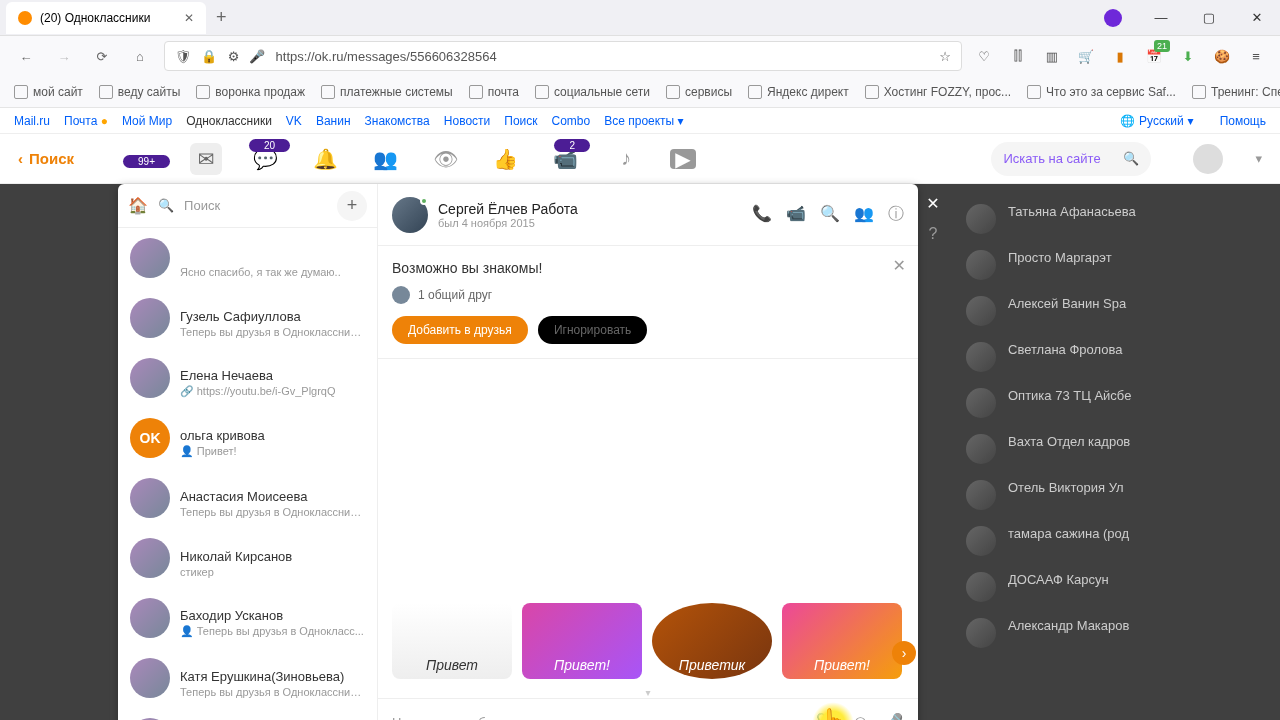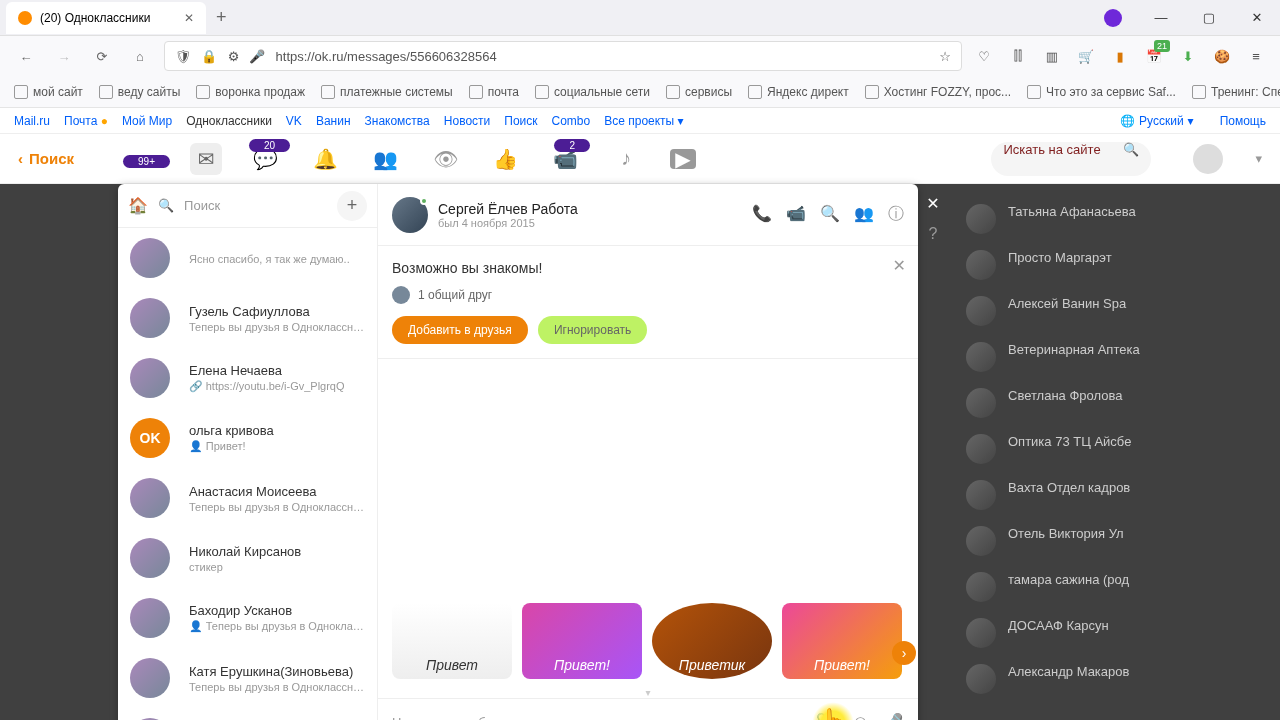--- a/index.html
+++ b/index.html
@@ -22,31 +22,31 @@
 .bm-ico{width:14px;height:14px;border:1px solid #999;border-radius:2px}
 .topnav{height:26px;display:flex;align-items:center;gap:14px;padding:0 14px;font-size:12px;background:#fff;border-bottom:1px solid #eee}
 .topnav a{color:#005ff9;text-decoration:none}
 .topnav a.active{color:#333;font-weight:normal}
 .rus{margin-left:auto;color:#005ff9;display:flex;align-items:center;gap:4px}
 .oknav{height:50px;display:flex;align-items:center;gap:28px;padding:0 18px;background:#fff;border-bottom:1px solid #eee}
 .oksearch{color:#ee8208;font-weight:bold;font-size:15px;display:flex;align-items:center;gap:6px}
 .oknav-ico{width:32px;height:32px;display:flex;align-items:center;justify-content:center;color:#999;position:relative;font-size:20px}
 .oknav-ico.active{background:#eee;border-radius:6px;color:#666}
 .ok-badge{position:absolute;top:-4px;right:-8px;background:#4c1d95;color:#fff;font-size:10px;padding:1px 15px;border-radius:10px}
-.sitesearch{margin-left:auto;height:34px;width:160px;background:#f5f5f5;border-radius:18px;display:flex;padding:0 12px;color:#7f1d1d;font-size:13px}
+.sitesearch{margin-left:auto;height:34px;width:160px;background:#f5f5f5;border-radius:18px;display:flex;align-items:center;padding:0 12px;color:#8b5cf6;font-size:13px}
 .avatar-sm{width:30px;height:30px;background:#ddd;border-radius:50%;margin-left:14px}
 .main{display:flex;height:562px;background:#404040}
 .msgpanel{width:800px;margin-left:118px;background:#fff;border-radius:6px;display:flex;overflow:hidden;box-shadow:0 2px 8px rgba(0,0,0,.3)}
 .convlist{width:260px;border-right:1px solid #eee;display:flex;flex-direction:column}
 .convhead{height:44px;display:flex;align-items:center;gap:10px;padding:0 10px;border-bottom:1px solid #eee}
 .home-ico{color:#999;font-size:16px}
 .conv-search{flex:1;color:#999;font-size:13px}
 .add-conv{width:30px;height:30px;background:#f5f5f5;border-radius:50%;display:flex;align-items:center;justify-content:center;color:#666;font-size:18px}
 .convitems{flex:1;overflow-y:auto}
-.conv{display:flex;gap:19px;padding:10px 12px;align-items:center}
+.conv{display:flex;gap:10px;padding:10px 12px;align-items:flex-end}
 .cava{width:40px;height:40px;border-radius:50%;background:linear-gradient(135deg,#a8b,#789);flex-shrink:0;display:flex;align-items:center;justify-content:center;color:#fff;font-size:14px;font-weight:bold}
 .cava.ok{background:#ee8208}
 .cinfo{flex:1;min-width:0}
 .cname{font-size:13px;color:#333;margin-bottom:2px}
 .csub{font-size:11px;color:#999;white-space:nowrap;overflow:hidden;text-overflow:ellipsis}
 .chatpane{flex:1;display:flex;flex-direction:column;position:relative}
 .chathead{height:62px;display:flex;align-items:center;gap:10px;padding:0 14px;border-bottom:1px solid #eee}
 .chava{width:36px;height:36px;border-radius:50%;background:linear-gradient(135deg,#678,#345);position:relative}
 .online-dot{position:absolute;top:0;right:0;width:8px;height:8px;background:#5fb05f;border:2px solid #fff;border-radius:50%}
 .chname{font-size:14px;color:#222;font-weight:500}
@@ -54,21 +54,21 @@
 .chactions{margin-left:auto;display:flex;gap:14px;color:#999}
 .chactions span{font-size:16px}
 .call-ico{color:#ee8208}
 .suggest{padding:14px;border-bottom:1px solid #eee;position:relative}
 .sugtitle{font-size:14px;color:#333;margin-bottom:10px}
 .sugclose{position:absolute;top:10px;right:12px;color:#999;font-size:16px}
 .sugfriend{display:flex;align-items:center;gap:8px;font-size:12px;color:#666;margin-bottom:12px}
 .fava{width:18px;height:18px;border-radius:50%;background:#789}
 .sugbtns{display:flex;gap:10px}
 .btn-add{background:#ee8208;color:#fff;padding:7px 16px;border-radius:18px;font-size:12px;cursor:pointer}
-.btn-ign{background:#bef264;color:#666;padding:7px 16px;border-radius:18px;font-size:12px;cursor:pointer}
+.btn-ign{background:#000000;color:#666;padding:7px 16px;border-radius:18px;font-size:12px;cursor:pointer}
 .chatbody{flex:1}
 .stickers{display:flex;gap:10px;padding:8px 14px;position:relative}
 .stk{width:120px;height:76px;border-radius:8px;background:#ddd;position:relative;display:flex;align-items:flex-end;justify-content:center;color:#fff;font-size:14px;padding-bottom:6px;font-style:italic}
 .stk1{background:linear-gradient(#fff,#eee)}
 .stk2{background:linear-gradient(135deg,#d946a8,#a855f7)}
 .stk3{background:linear-gradient(135deg,#b45309,#78350f);border-radius:50%}
 .stk4{background:linear-gradient(135deg,#ec4899,#f59e0b)}
 .stk-nav{position:absolute;right:2px;top:50%;width:24px;height:24px;background:#ee8208;color:#fff;border-radius:50%;display:flex;align-items:center;justify-content:center;font-size:14px}
 .composer{height:48px;display:flex;align-items:center;gap:12px;padding:0 14px;border-top:1px solid #eee}
 .compinput{flex:1;color:#999;font-size:13px}
@@ -314,24 +314,20 @@
       <div class="friend">
         <span class="fava2"></span>
         <span>Просто Маргарэт</span>
       </div>
       <div class="friend">
         <span class="fava2"></span>
         <span>Алексей Ванин Spa</span>
       </div>
       <div class="friend">
         <span class="fava2"></span>
-        <span>Ветеринарная Аптека</span>
-      </div>
-      <div class="friend">
-        <span class="fava2"></span>
         <span>Светлана Фролова</span>
       </div>
       <div class="friend">
         <span class="fava2"></span>
         <span>Оптика 73 ТЦ Айсбе</span>
       </div>
       <div class="friend">
         <span class="fava2"></span>
         <span>Вахта Отдел кадров</span>
       </div>

